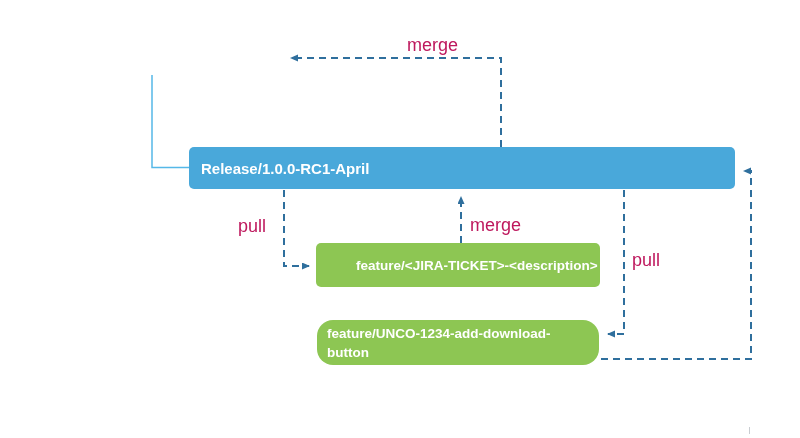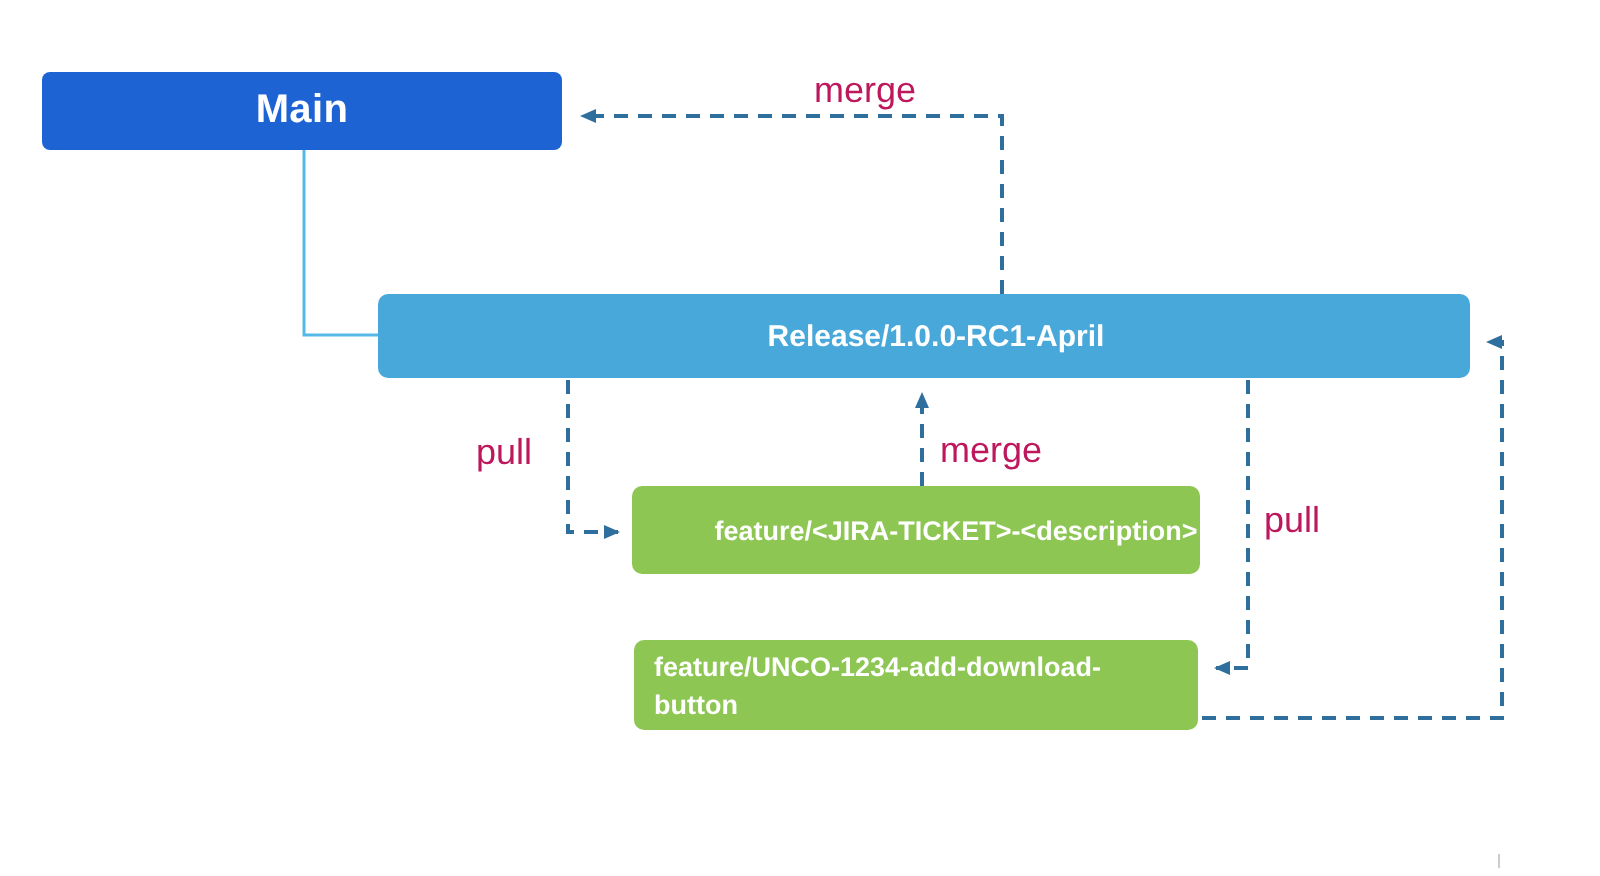--- a/index.html
+++ b/index.html
@@ -10,21 +10,20 @@
     background: #ffffff;
     font-family: "Liberation Sans", sans-serif;
     overflow: hidden;
   }
   .node {
     position: absolute;
     box-sizing: border-box;
     color: #ffffff;
     display: flex;
     align-items: center;
-    justify-content: center;
   }
   .node-main {
     left: 21px; top: 36px; width: 260px; height: 39px;
     background: #1d63d3;
     border-radius: 4px;
     justify-content: center;
     font-size: 20px;
     font-weight: 600;
     letter-spacing: 0.2px;
   }
@@ -40,21 +39,21 @@
     left: 316px; top: 243px; width: 284px; height: 44px;
     background: #8dc653;
     border-radius: 5px;
     padding-left: 10px;
     font-size: 13.5px;
     font-weight: 700;
   }
   .node-feature-unco {
     left: 317px; top: 320px; width: 282px; height: 45px;
     background: #8dc653;
-    border-radius: 5px;
+    border-radius: 16px;
     padding-left: 10px;
     padding-right: 26px;
     font-size: 13.5px;
     font-weight: 700;
     line-height: 19px;
     align-items: center;
   }
   .edge-label {
     position: absolute;
     font-size: 18px;
@@ -91,23 +90,20 @@
 
     <path d="M284,190 L284,266 L309,266" fill="none" stroke-width="2" stroke-dasharray="7 5" marker-end="url(#arrow-dash)" stroke="#2f6f9d"></path>
 
     <path d="M461,243 L461,197" fill="none" stroke-width="2" stroke-dasharray="7 5" marker-end="url(#arrow-dash)" stroke="#2f6f9d"></path>
 
     <path d="M624,190 L624,334 L608,334" fill="none" stroke-width="2" stroke-dasharray="7 5" marker-end="url(#arrow-dash)" stroke="#2f6f9d"></path>
 
     <path d="M601,359 L751,359 L751,171 L744,171" fill="none" stroke-width="2" stroke-dasharray="7 5" marker-end="url(#arrow-dash)" stroke="#2f6f9d"></path>
   </svg>
 
-  <div class="node node-main" style="background: rgb(29, 99, 211);">
-    <span>Main</span>
-  </div>
 
   <div class="node node-release" style="background: rgb(73, 168, 218);">
     <span>Release/1.0.0-RC1-April</span>
   </div>
 
   <div class="node node-feature-template" style="background: rgb(141, 198, 83); padding-left: 40px;">
     <span>feature/&lt;JIRA-TICKET&gt;-&lt;description&gt;</span>
   </div>
 
   <div class="node node-feature-unco" style="background: rgb(141, 198, 83);">

